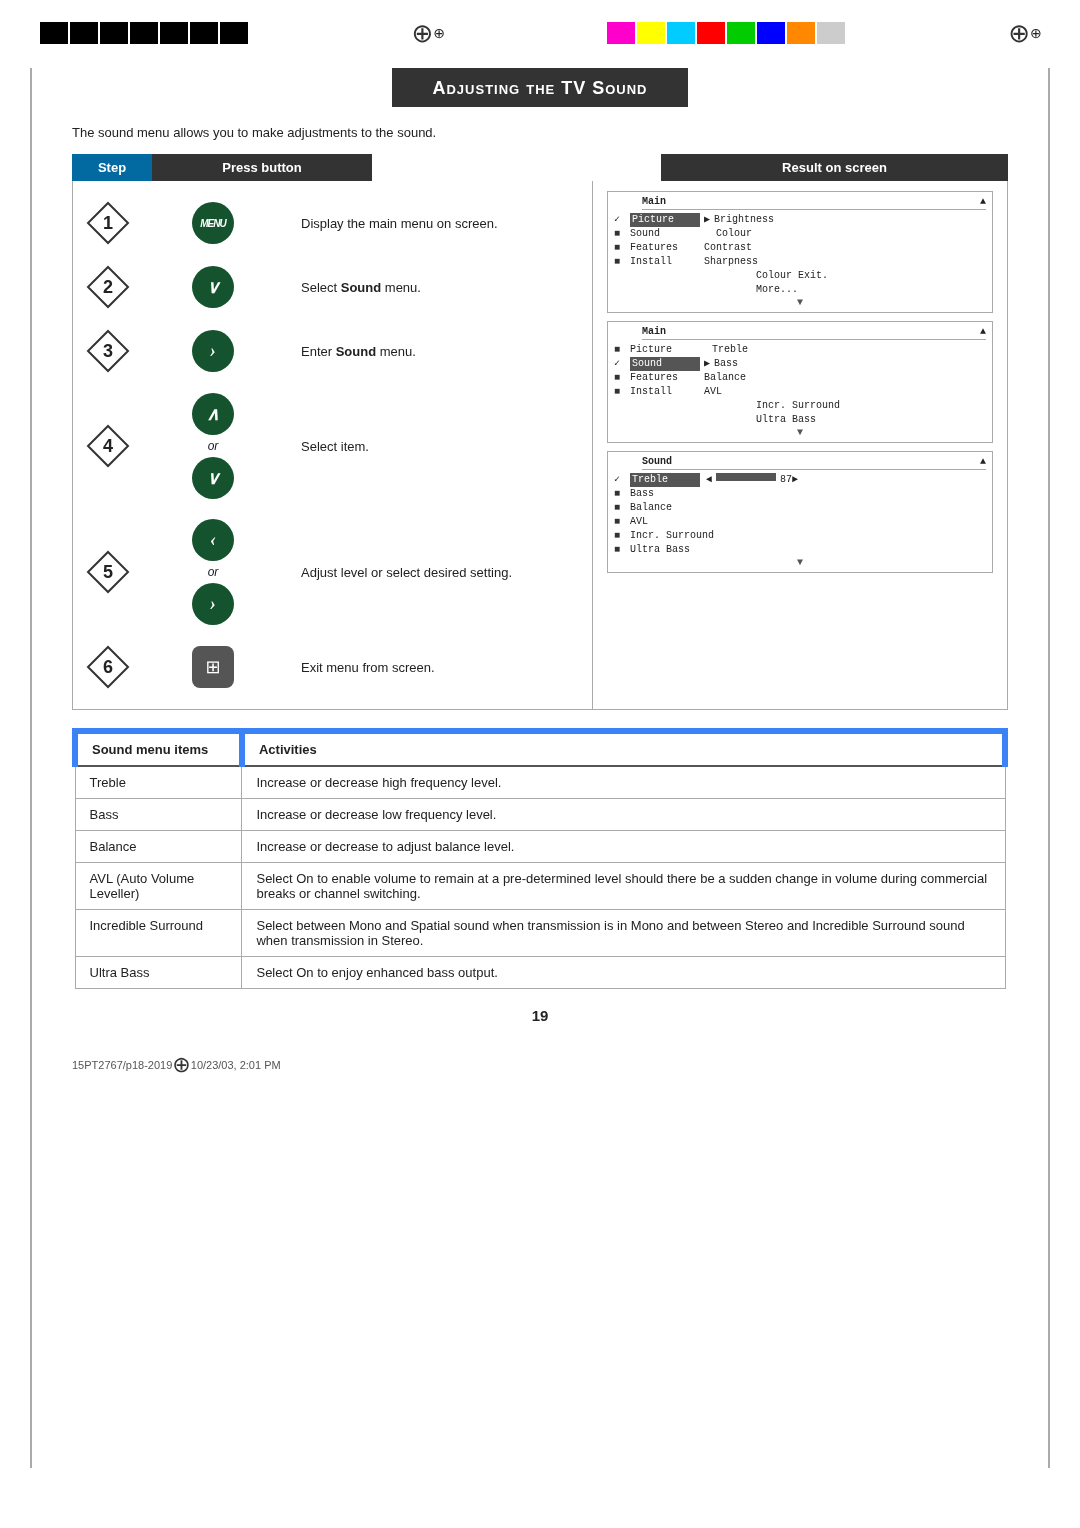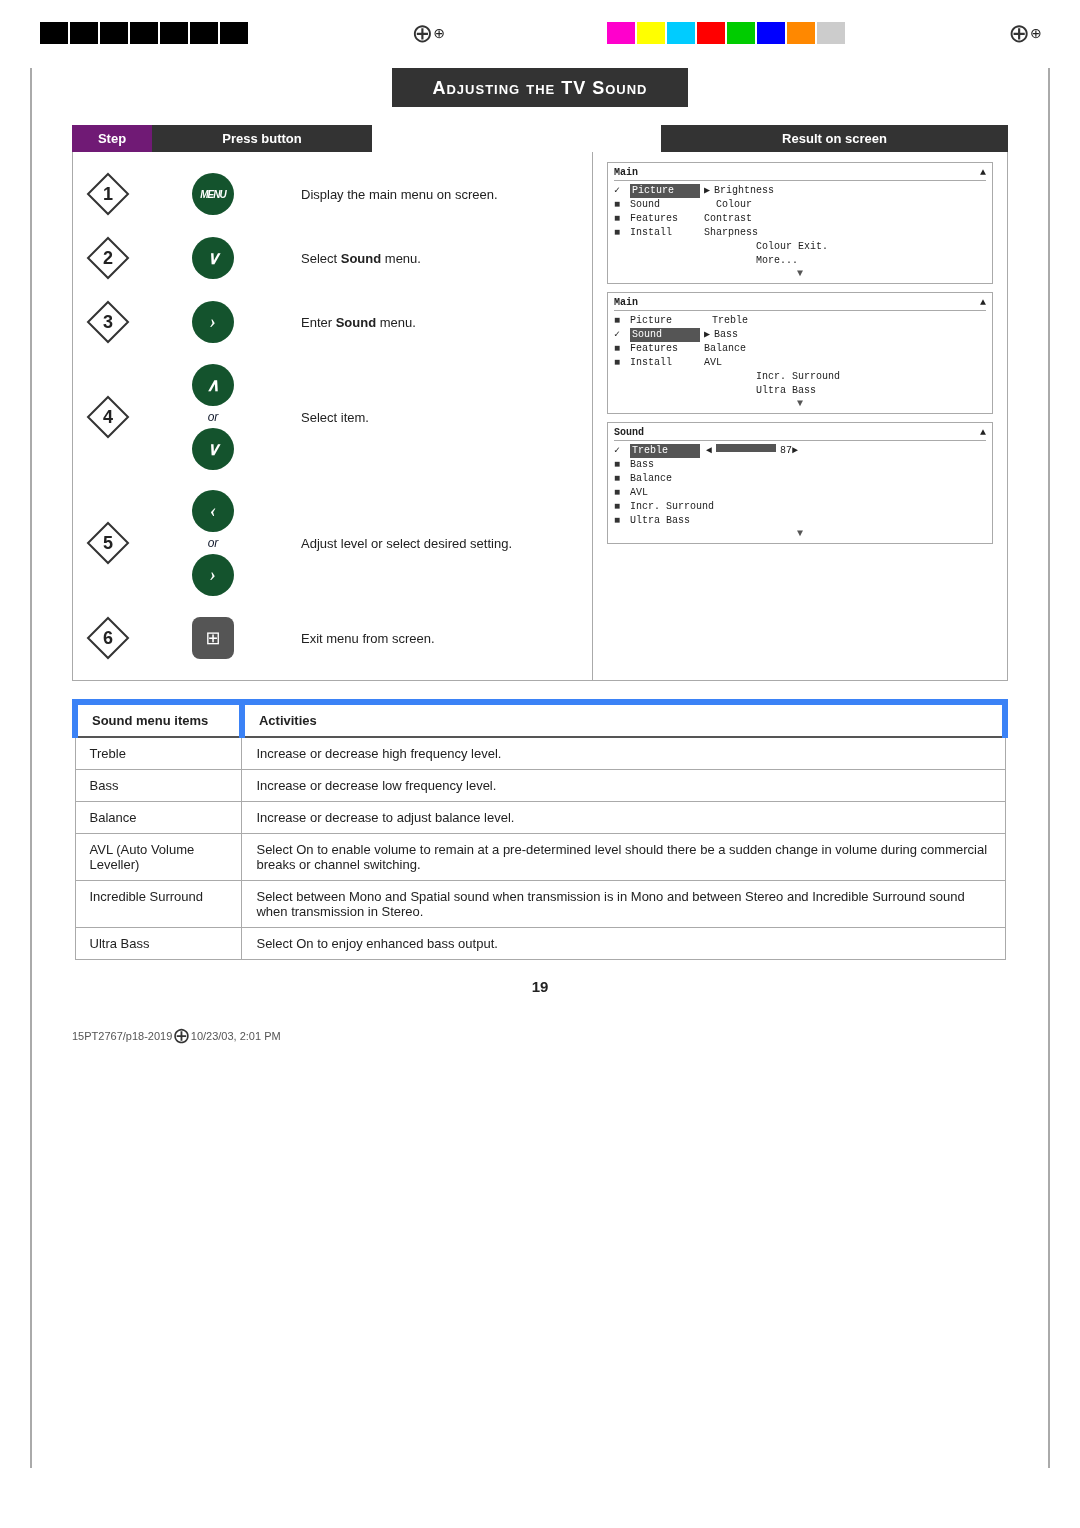--- a/index.html
+++ b/index.html
@@ -81,21 +81,21 @@
       margin-bottom: 14px;
       color: #222;
     }
 
     
     .steps-header {
       display: flex;
       margin-bottom: 0;
     }
     .step-col-header {
-      background: #701a75;
+      background: #0369a1;
       color: #fff;
       font-weight: bold;
       font-size: 13px;
       padding: 6px 12px;
       width: 80px;
       text-align: center;
     }
     .press-col-header {
       background: #333;
       color: #fff;
@@ -241,20 +241,21 @@
       font-family: 'Courier New', monospace;
       color: #222;
     }
     .screen-panel .panel-title {
       font-weight: bold;
       border-bottom: 1px solid #aaa;
       margin-bottom: 3px;
       padding-bottom: 2px;
       display: flex;
       justify-content: space-between;
+      margin-left: 28px;
     }
     .screen-panel .panel-row {
       display: flex;
       gap: 4px;
       line-height: 1.4;
     }
     .screen-panel .panel-row .check { color: #333; min-width: 12px; }
     .screen-panel .panel-row .item { min-width: 70px; }
     .screen-panel .panel-row .sub { color: #222; }
     .highlighted { background: #555; color: #fff; padding: 0 2px; }
@@ -341,20 +342,21 @@
 </div>
 
 <div class="page-border">
 
   <div class="title-section">
     <div class="title-box">
       <span class="small-caps">Adjusting the TV Sound</span>
     </div>
   </div>
 
+  <div class="intro-text">The sound menu allows you to make adjustments to the sound.</div>
 
   <div class="steps-header">
     <div class="step-col-header">Step</div>
     <div class="press-col-header">Press button</div>
     <div style="flex:1;"></div>
     <div class="result-col-header">Result on screen</div>
   </div>
 
   <div class="steps-area">
 

